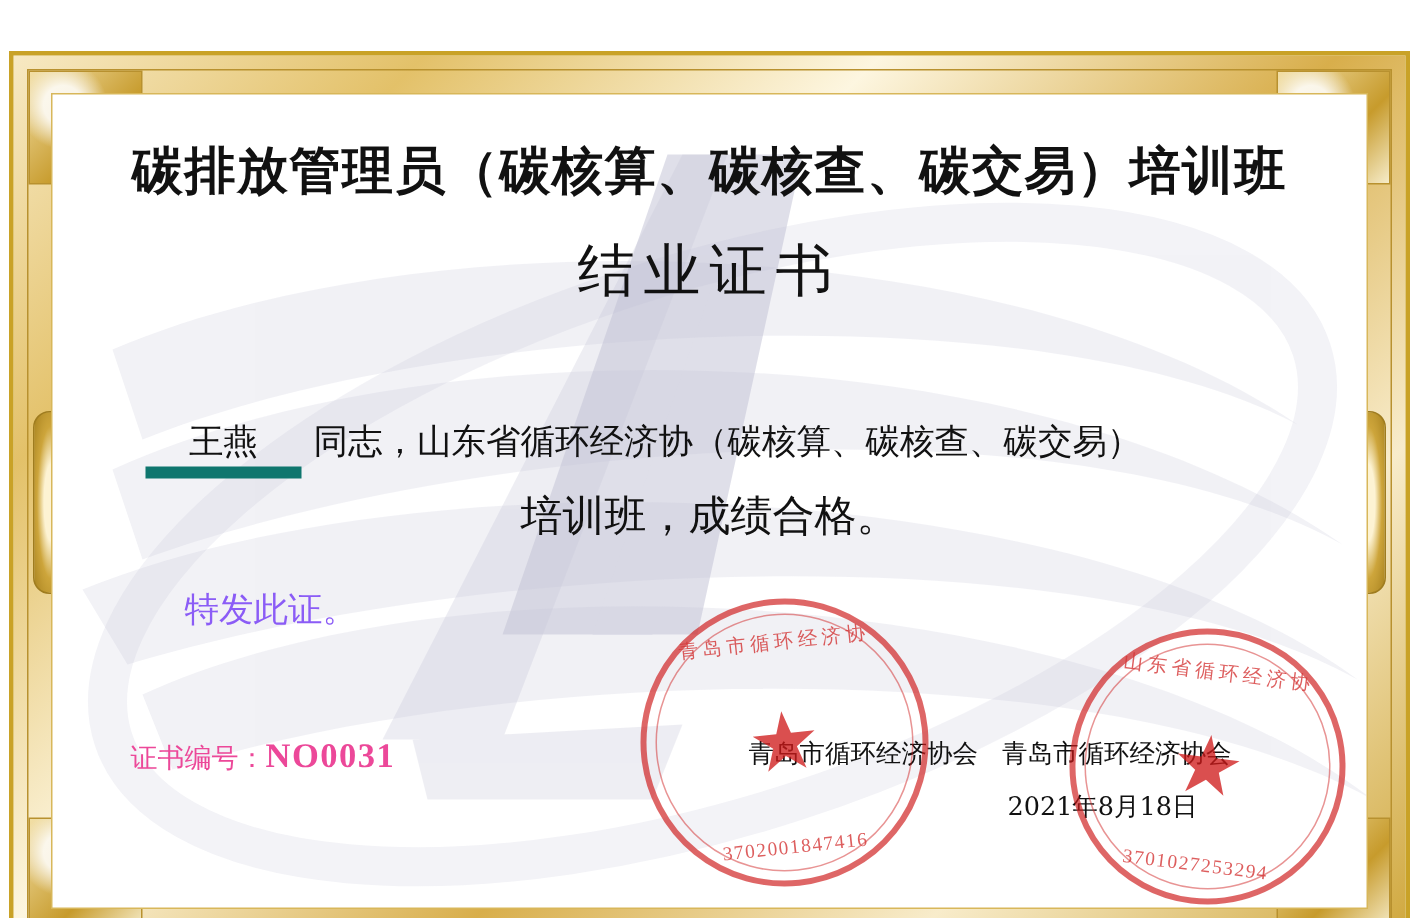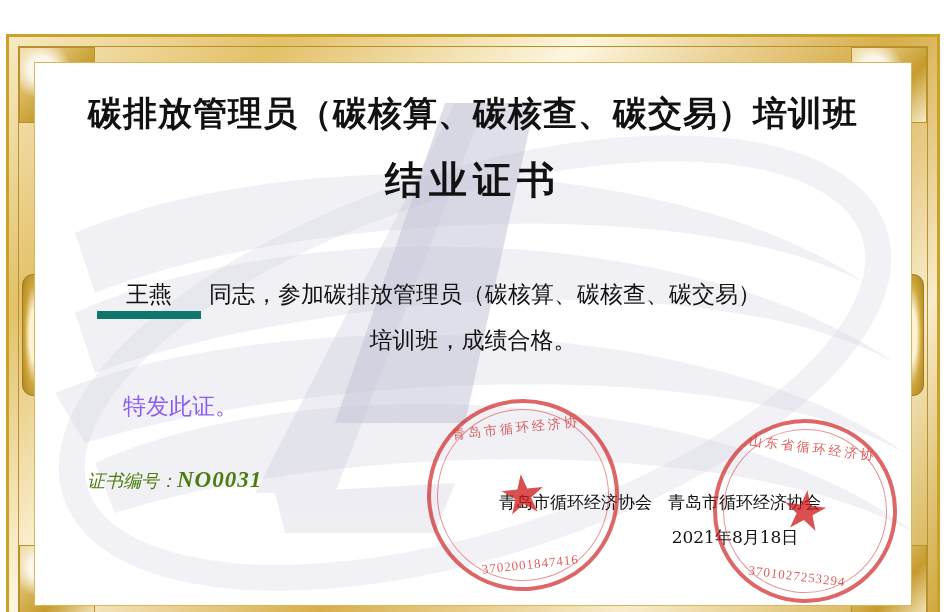--- a/index.html
+++ b/index.html
@@ -88,21 +88,21 @@
     letter-spacing: 1px;
     color: #111111;
     font-family: "DejaVu Serif", serif;
   }
   .title-sub {
     position: absolute;
     top: 92px;
     left: 0; right: 0;
     text-align: center;
     font-size: 38px;
-    font-weight: bold;
+    font-weight: normal;
     letter-spacing: 6px;
     color: #111111;
     font-family: "DejaVu Serif", serif;
   }
 
   .body-line1 {
     position: absolute;
     top: 216px;
     left: 62px;
     right: 40px;
@@ -118,41 +118,40 @@
     border-bottom: 8px solid #0f766e;
     padding: 0 6px 1px 6px;
     margin-right: 8px;
     font-size: 23px;
   }
   .body-line2 {
     position: absolute;
     top: 262px;
     left: 0; right: 0;
     text-align: center;
-    font-size: 23px;
+    font-size: 28px;
     color: #111111;
     font-family: "DejaVu Serif", serif;
   }
   .body-line3 {
     position: absolute;
     top: 328px;
     left: 88px;
     font-size: 23px;
     color: #8b5cf6;
     font-family: "DejaVu Serif", serif;
   }
 
   .cert-no {
     position: absolute;
     left: 52px;
-    top: 404px;
+    top: 428px;
     font-size: 18px;
-    color: #4d7c0f;
-    font-family: "DejaVu Serif", serif;
-    font-style: italic;
+    color: #ec4899;
+    font-family: "DejaVu Serif", serif;
   }
   .cert-no .no-val {
     font-size: 23px;
     font-weight: bold;
     letter-spacing: 1px;
     font-family: "Liberation Serif", serif;
   }
 
   .issuer-block {
     position: absolute;
@@ -256,21 +255,21 @@
     </svg>
   </div>
 
   <div class="content">
 
     <div class="title-main">碳排放管理员（碳核算、碳核查、碳交易）培训班</div>
 
     <div class="title-sub">结业证书</div>
 
     <div class="body-line1">
-      <span class="name">王燕</span><span>同志，参加碳排放管理员（碳核算、碳核查、碳交易）</span>
+      <span class="name">王燕</span><span>同志，山东省循环经济协（碳核算、碳核查、碳交易）</span>
     </div>
 
     <div class="body-line2">培训班，成绩合格。</div>
 
     <div class="body-line3">特发此证。</div>
 
     <div class="cert-no">
       <span>证书编号：</span><span class="no-val">NO0031</span>
     </div>
 

